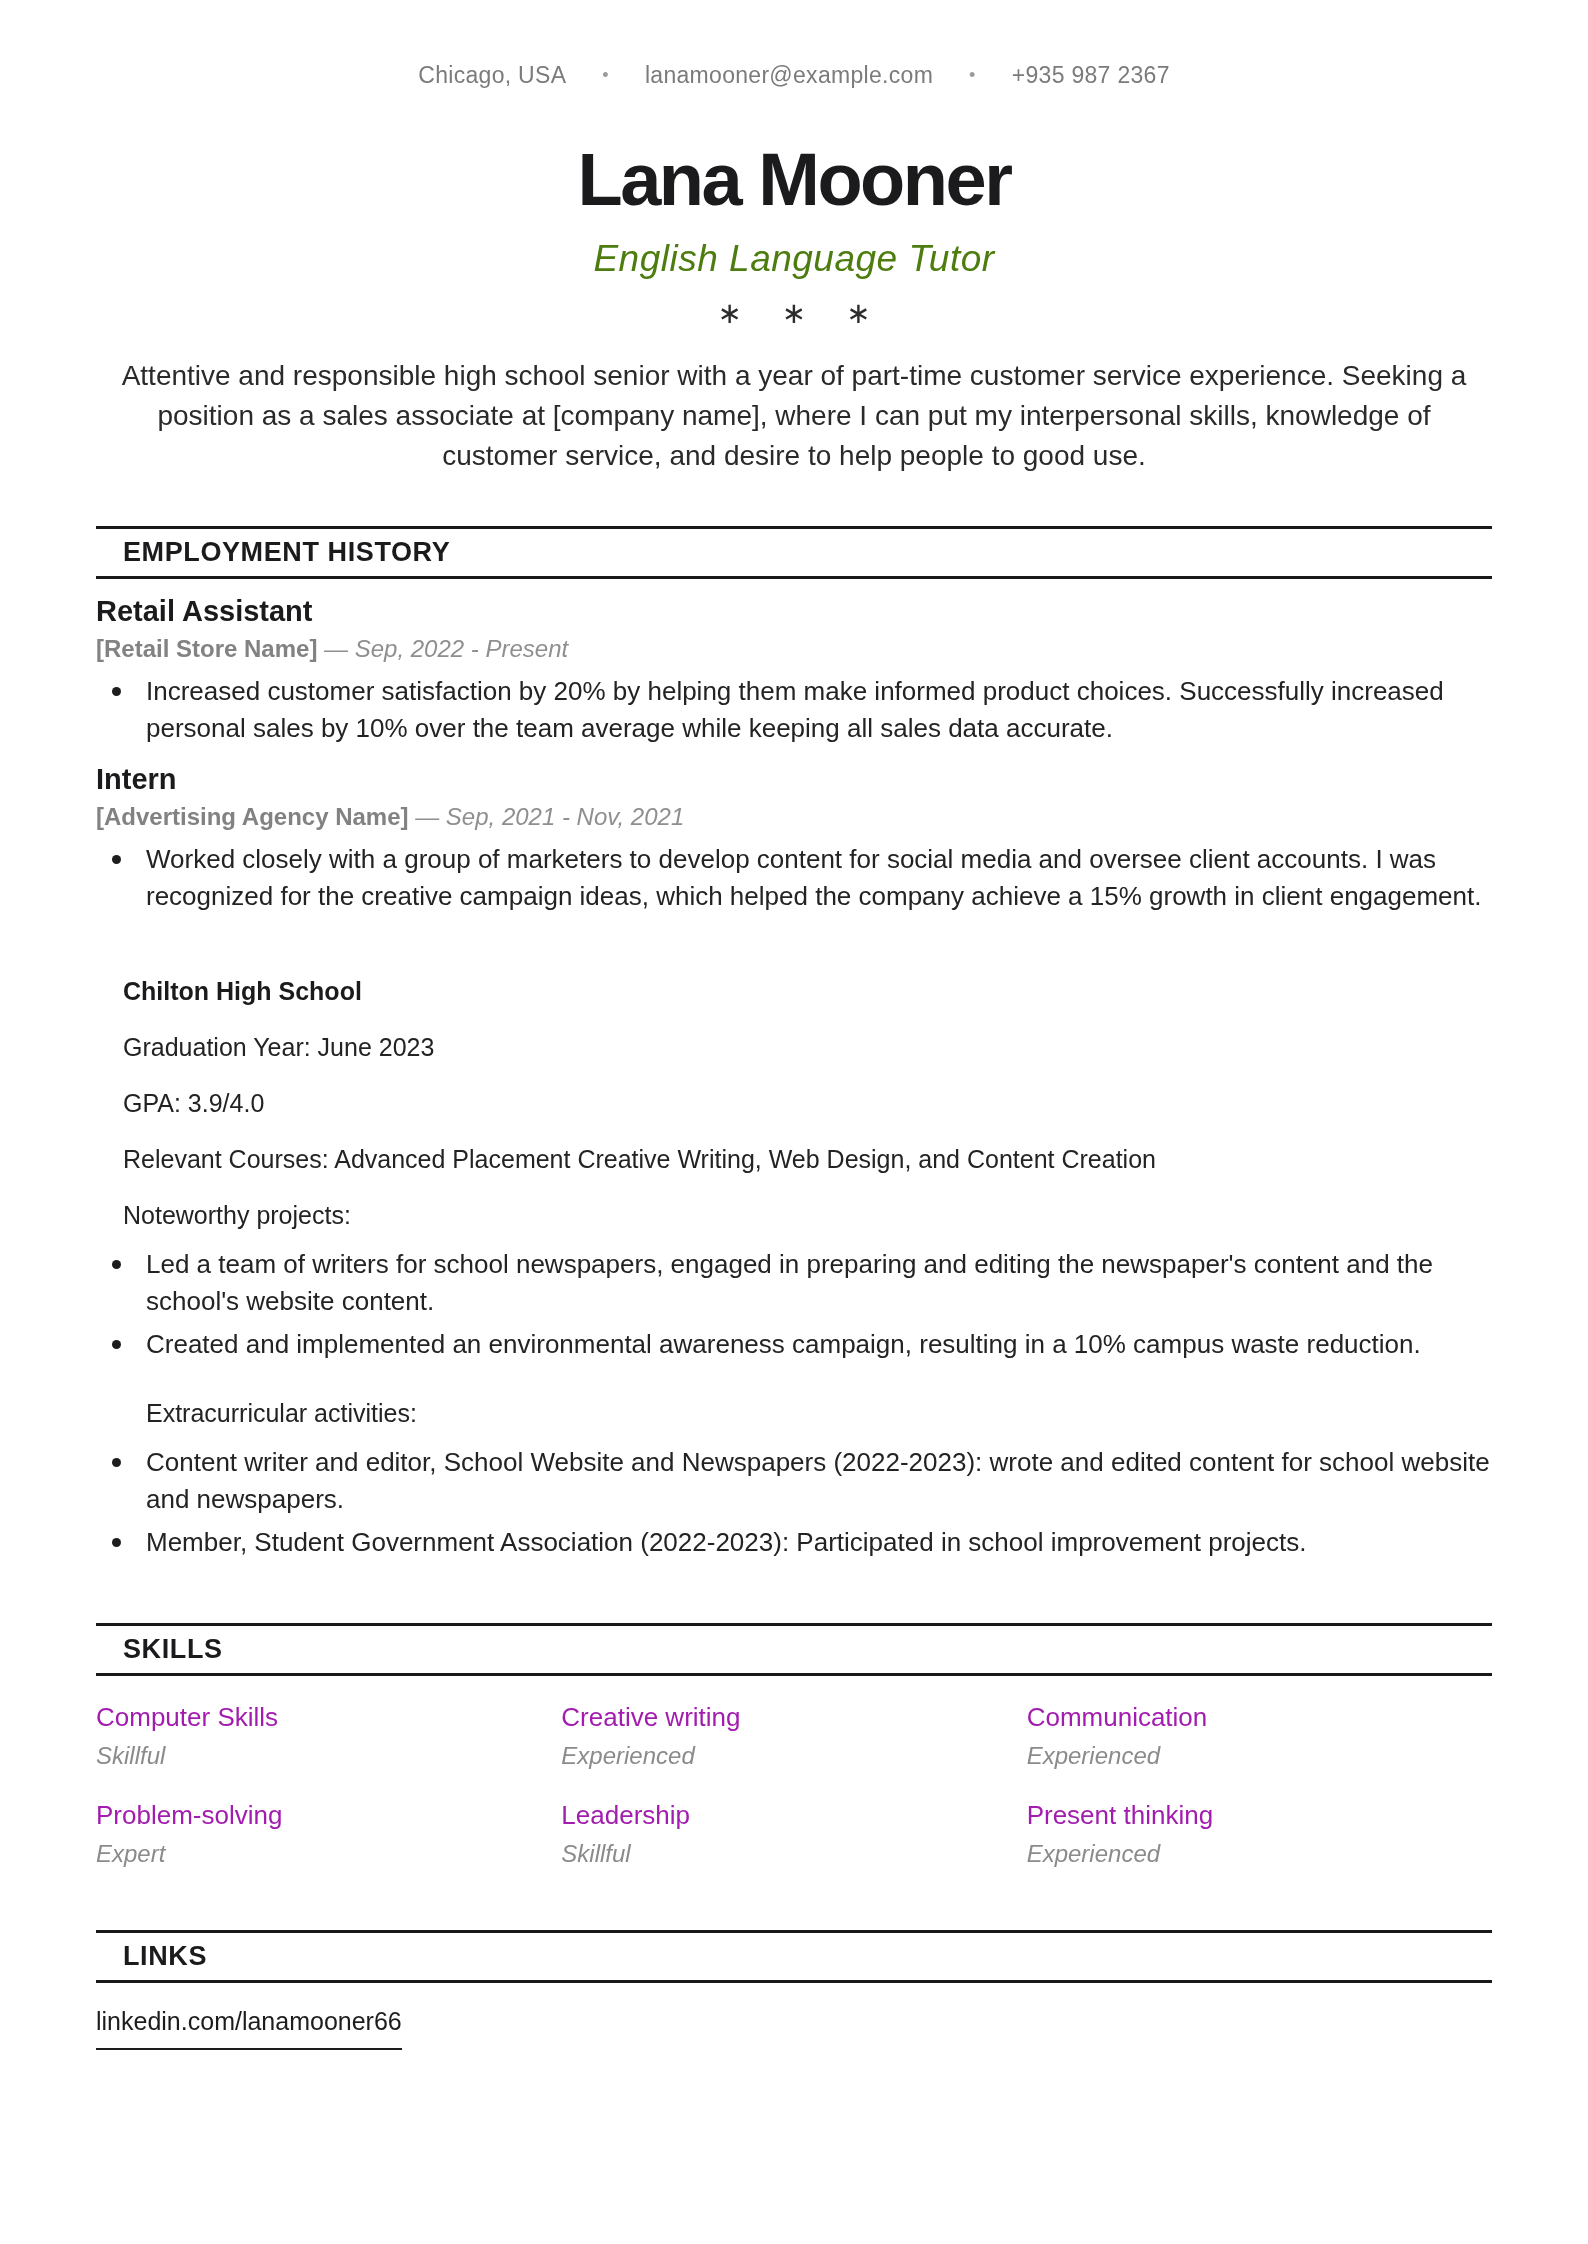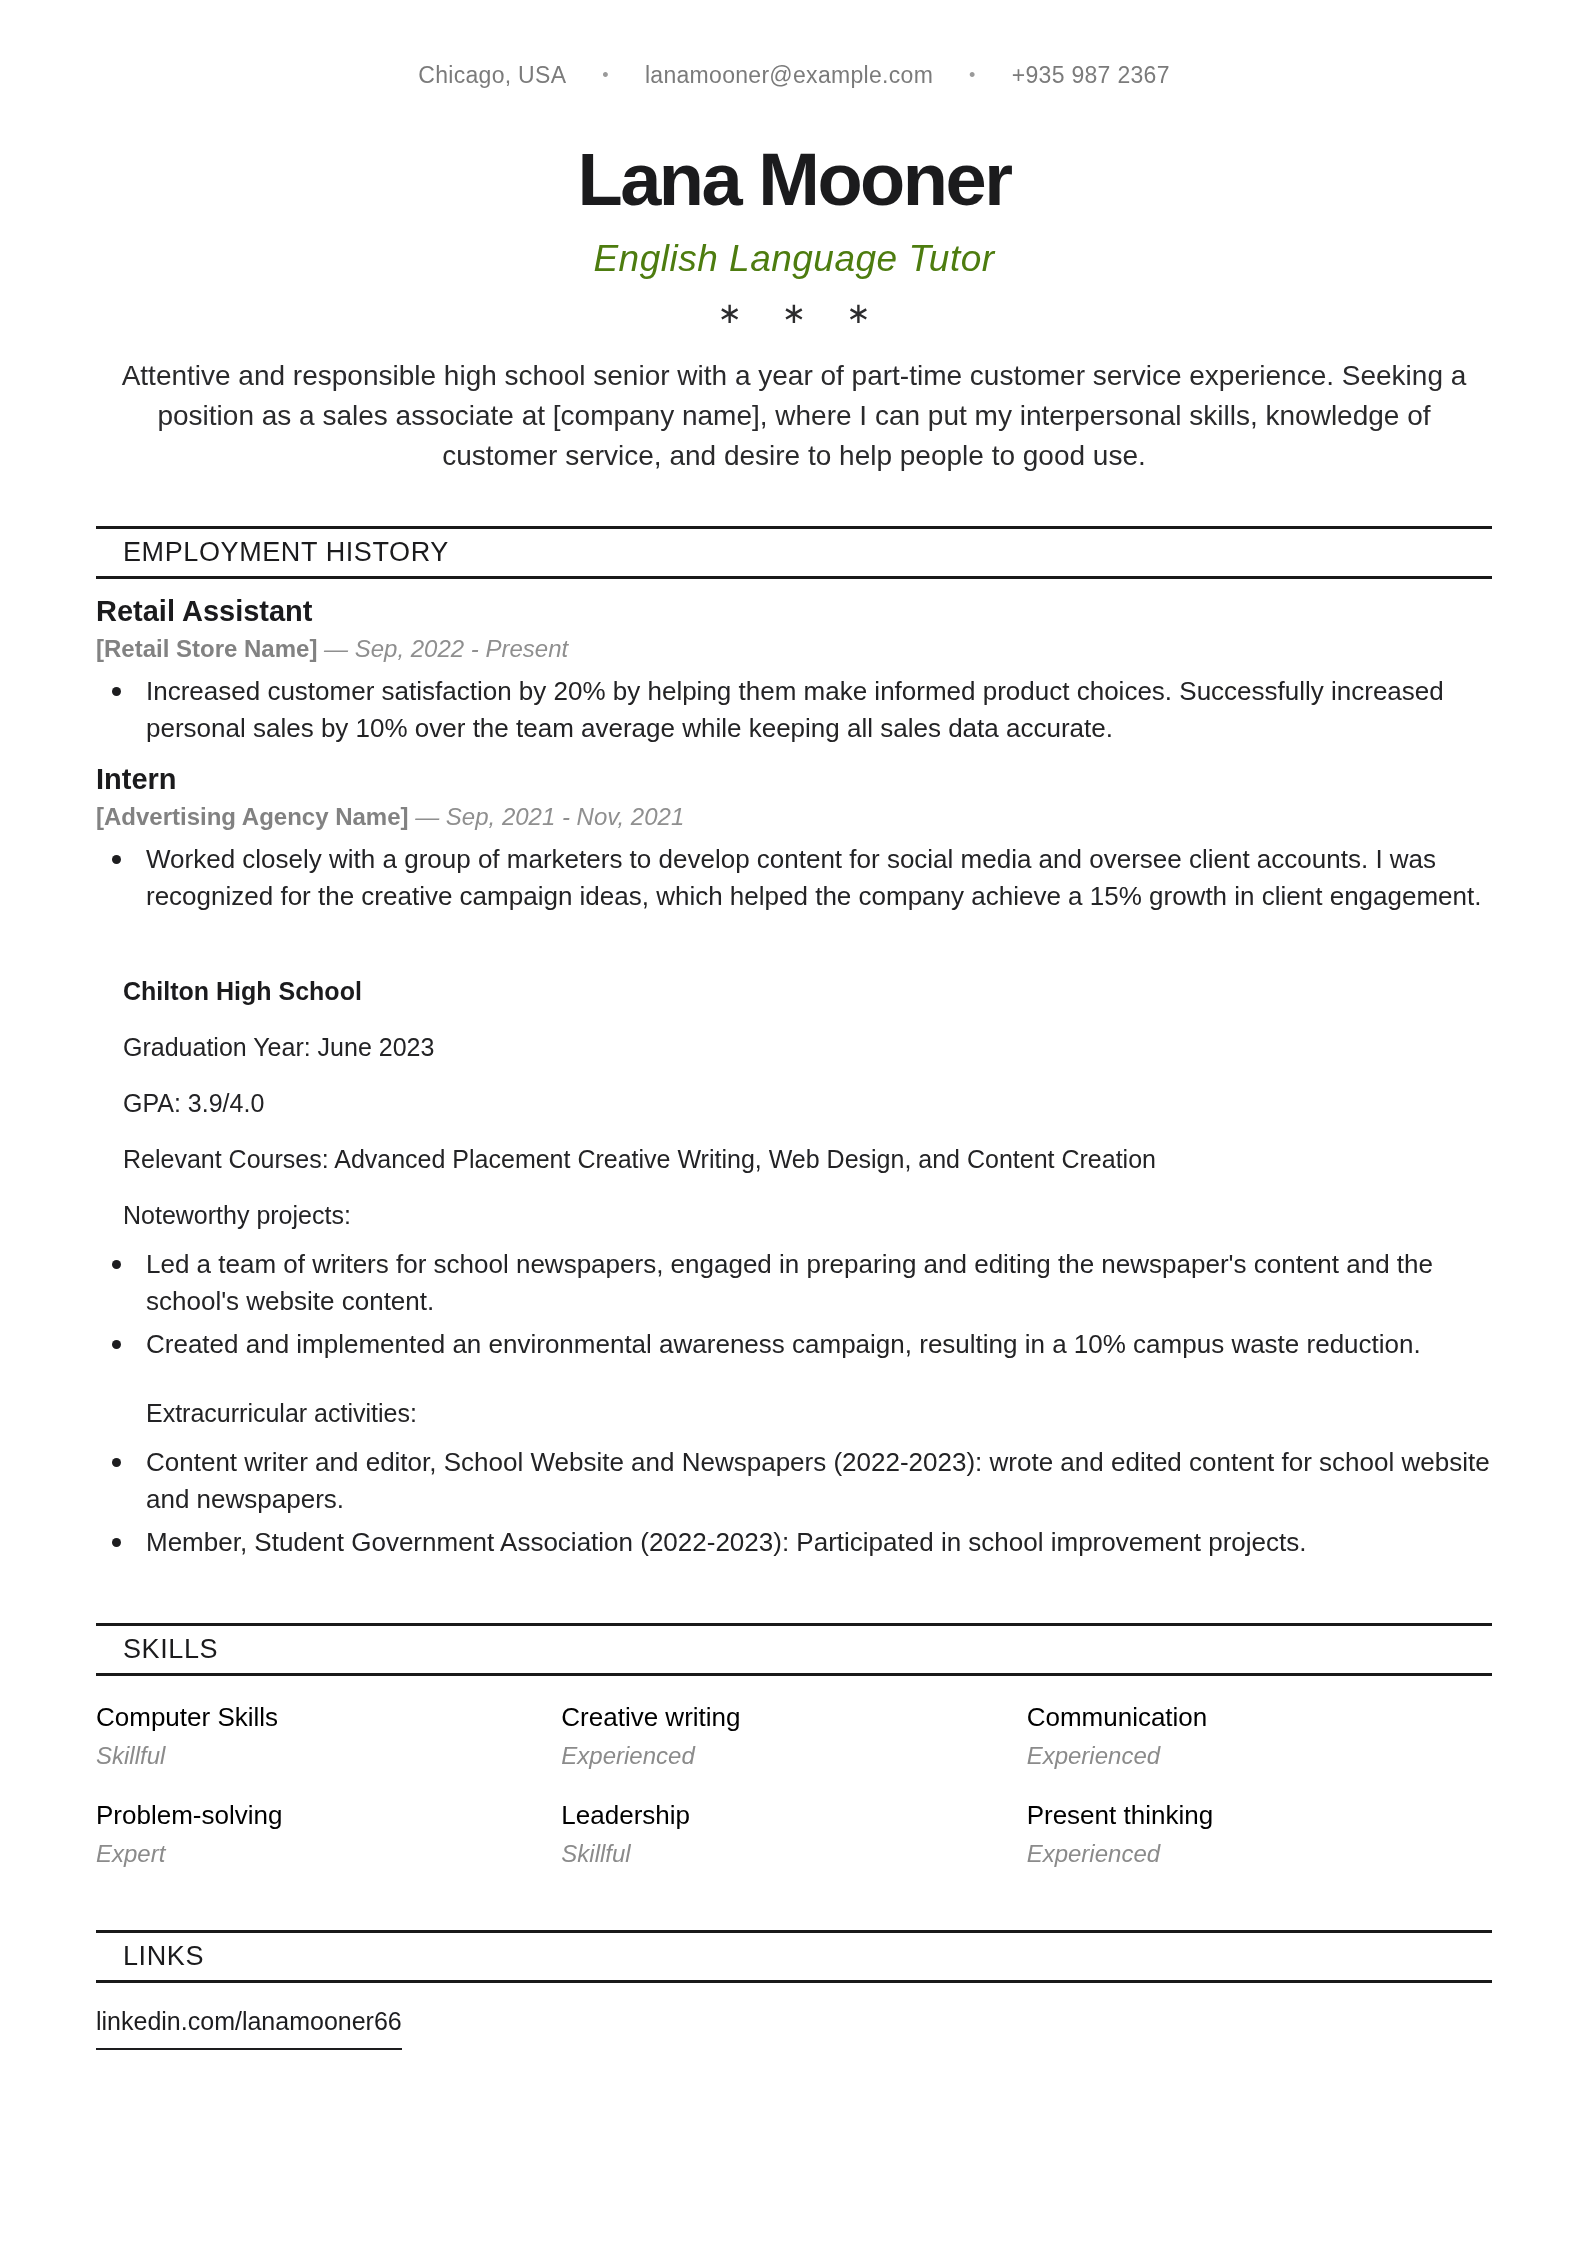--- a/index.html
+++ b/index.html
@@ -36,21 +36,21 @@
     font-size:28px; line-height:40px; color:#2a2a2c;
     padding:0 8px;
   }
 
   
   .section { margin-top:50px; }
   .section.sp-lg { margin-top:62px; }
   .section-header {
     border-top:3px solid #191919; border-bottom:3px solid #191919;
     padding:8px 0 8px 27px;
-    font-size:27px; font-weight:400; letter-spacing:0.6px; color:#1b1b1d;
+    font-size:27px; font-weight:700; letter-spacing:0.6px; color:#1b1b1d;
   }
 
   
   .job-title { margin-top:16px; font-size:29px; font-weight:700; color:#1b1b1d; }
   .job-meta { margin-top:7px; font-size:24px; color:#878787; }
   .job-meta .company { font-weight:700; color:#828282; }
   .job-meta .dates { font-style:italic; color:#8f8f8f; }
 
   ul.bullets { list-style:none; margin:10px 0 0 0; padding:0; }
   ul.bullets li {
@@ -68,21 +68,21 @@
   .edu-line { margin-top:27px; padding-left:27px; font-size:25px; color:#232325; }
   .edu-bullets { margin-top:16px !important; }
   .extra-label { margin-top:36px; padding-left:50px; font-size:25px; color:#232325; }
 
   
   .skills-grid {
     margin-top:26px;
     display:grid; grid-template-columns:1fr 1fr 1fr;
     row-gap:30px;
   }
-  .skill-name { font-size:26px; color:#000000; }
+  .skill-name { font-size:26px; color:#a21caf; }
   .skill-level { margin-top:9px; font-size:24px; font-style:italic; color:#8b8b8b; }
 
   
   .link-item {
     display:inline-block; margin-top:24px;
     font-size:25px; color:#1d1d1f; text-decoration:none;
     border-bottom:2px solid #1d1d1f; padding-bottom:12px;
     cursor:pointer;
   }
 </style>

